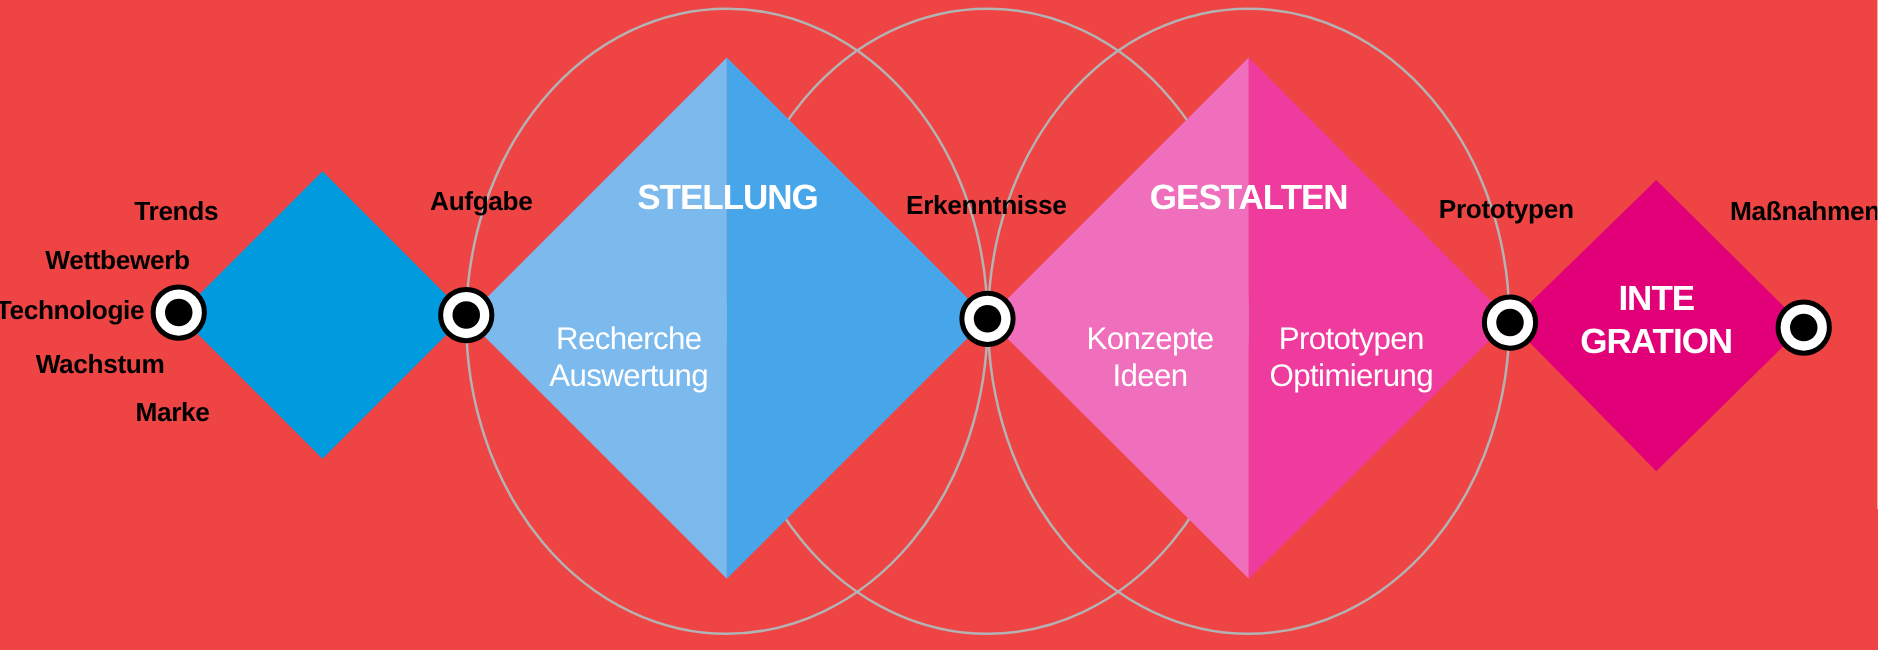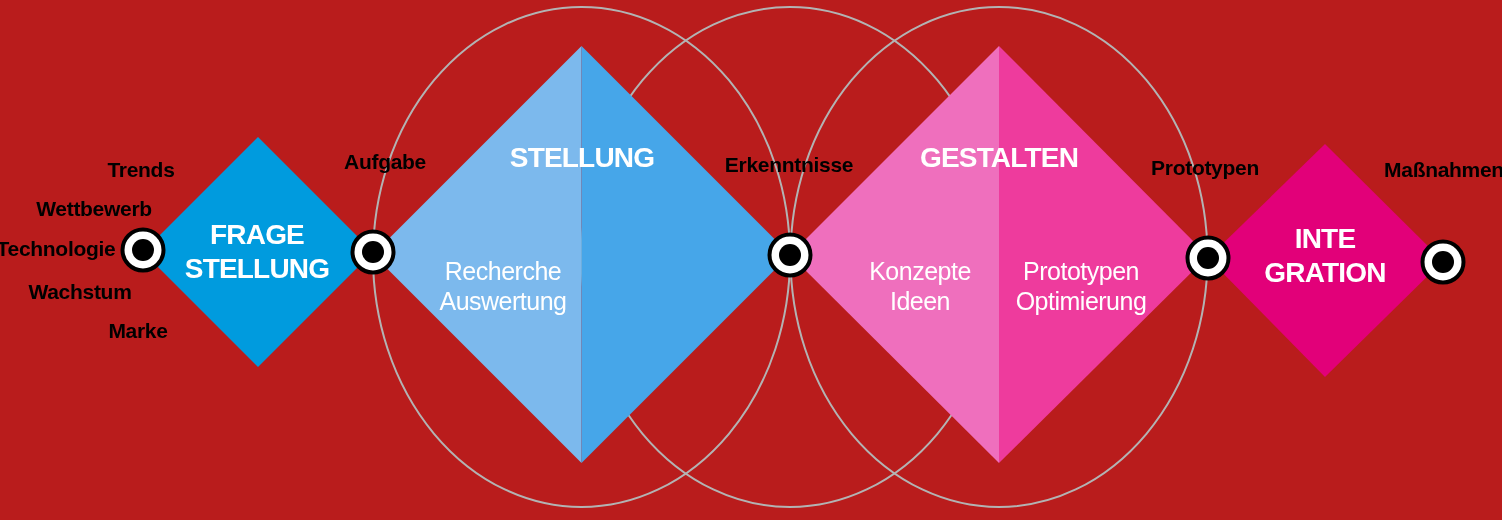--- a/index.html
+++ b/index.html
@@ -1,19 +1,19 @@
 <!DOCTYPE html>
 <html><head>
 <meta charset="utf-8">
 <style>
   html,body{margin:0;padding:0;background:#fff;}
   .canvas{
     position:relative;
     width:1502px;height:520px;
-    background:#b91c1c;
+    background:#ef4444;
     overflow:hidden;
     font-family:"Liberation Sans", sans-serif;
   }
   .canvas svg{position:absolute;left:0;top:0;}
   .txt{
     position:absolute;
     transform:translate(-50%,-50%);
     text-align:center;
     white-space:nowrap;
   }
@@ -90,24 +90,20 @@
   <div class="txt lbl" style="left:94px;top:209px">Wettbewerb</div>
   <div class="txt lbl" style="left:56px;top:249px">Technologie</div>
   <div class="txt lbl" style="left:80px;top:292px">Wachstum</div>
   <div class="txt lbl" style="left:138px;top:331px">Marke</div>
 
   <div class="txt lbl" style="left:385px;top:162px">Aufgabe</div>
   <div class="txt lbl" style="left:789px;top:165px">Erkenntnisse</div>
   <div class="txt lbl" style="left:1205px;top:168px">Prototypen</div>
   <div class="txt lbl" style="left:1444px;top:170px">Maßnahmen</div>
 
-  <div class="txt title" style="left:257px;top:252px">
-    <span>FRAGE</span>
-    <span>STELLUNG</span>
-  </div>
 
   <div class="txt title" style="left:582px;top:158px">STELLUNG</div>
   <div class="txt sub" style="left:503px;top:252px">
     <span>Recherche</span>
     <span>Auswertung</span>
   </div>
 
   <div class="txt title" style="left:999px;top:158px">GESTALTEN</div>
   <div class="txt sub" style="left:920px;top:252px">
     <span>Konzepte</span>

